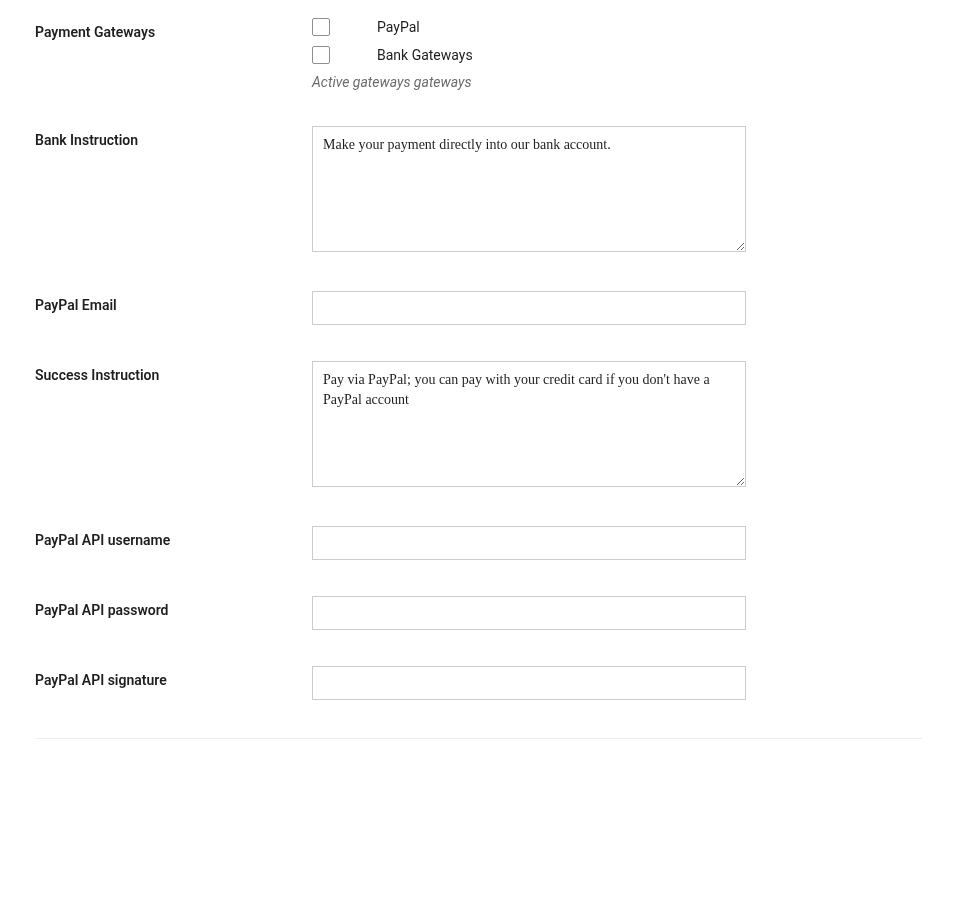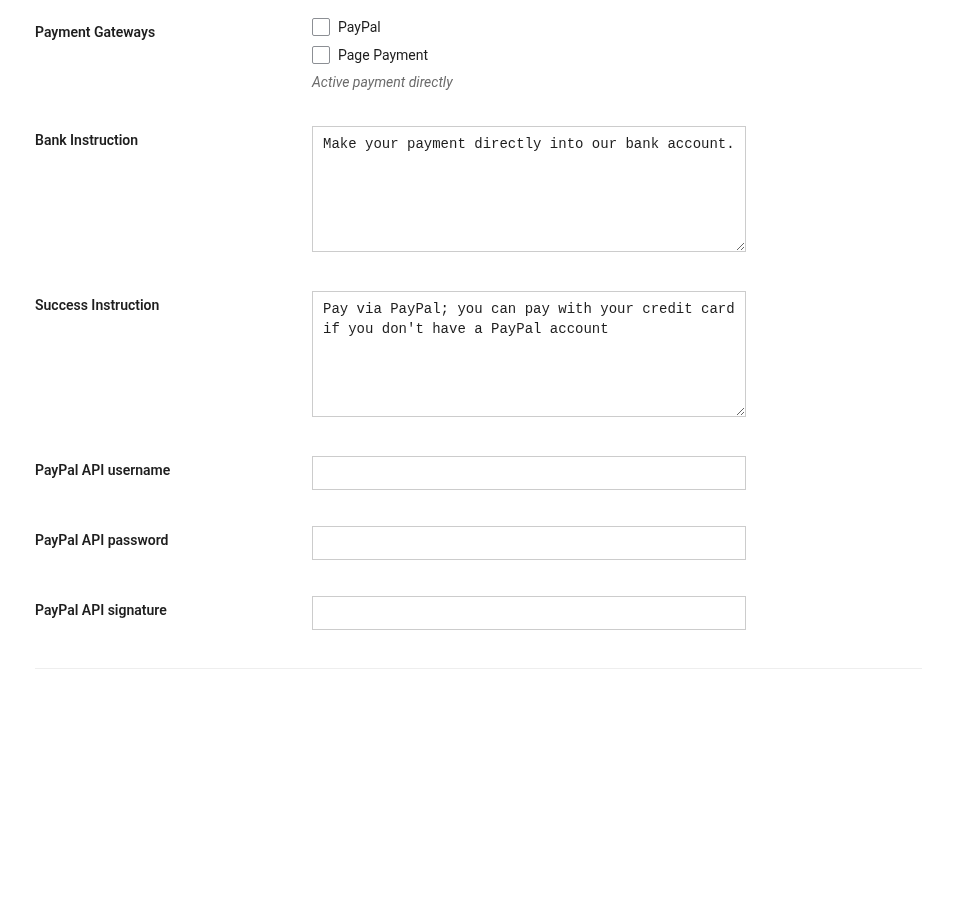--- a/index.html
+++ b/index.html
@@ -31,20 +31,21 @@
     color: #1e1e1e;
     padding-top: 6px;
   }
   .form-field {
     flex: 1;
   }
   .checkbox-row {
     display: flex;
     align-items: center;
     margin-bottom: 10px;
+    gap: 39px;
   }
   .checkbox {
     width: 18px;
     height: 18px;
     border: 1px solid #8c8f94;
     border-radius: 2px;
     margin-right: 8px;
     background: #fff;
     cursor: pointer;
   }
@@ -56,21 +57,21 @@
     font-style: italic;
     color: #6c6c6c;
     font-size: 14px;
     margin-top: 6px;
   }
   textarea {
     width: 434px;
     height: 126px;
     padding: 8px 10px;
     border: 1px solid #ccc;
-    font-family: Liberation Mono, monospace;
+    font-family: Liberation Serif, serif;
     font-size: 14px;
     color: #1e1e1e;
     resize: both;
     line-height: 1.4;
     background: #fff;
   }
   .text-input {
     width: 434px;
     height: 34px;
     padding: 4px 8px;
@@ -117,34 +118,40 @@
 
   <div class="form-row">
     <div class="form-label">Payment Gateways</div>
     <div class="form-field">
       <div class="checkbox-row">
         <div class="checkbox"></div>
         <span class="checkbox-label">PayPal</span>
       </div>
       <div class="checkbox-row">
         <div class="checkbox"></div>
-        <span class="checkbox-label">Page Payment</span>
+        <span class="checkbox-label">Bank Gateways</span>
       </div>
-      <div class="description">Active payment directly</div>
+      <div class="description">Active gateways gateways</div>
     </div>
   </div>
 
   <div class="form-row">
     <div class="form-label">Bank Instruction</div>
     <div class="form-field">
       <textarea style="">Make your payment directly into our bank account.</textarea>
     </div>
   </div>
 
 
+  <div class="form-row">
+    <div class="form-label">PayPal Email</div>
+    <div class="form-field">
+      <input type="text" class="text-input" value="" style="">
+    </div>
+  </div>
 
   <div class="form-row">
     <div class="form-label">Success Instruction</div>
     <div class="form-field">
       <textarea style="">Pay via PayPal; you can pay with your credit card if you don't have a PayPal account</textarea>
     </div>
   </div>
 
   <div class="form-row">
     <div class="form-label">PayPal API username</div>

